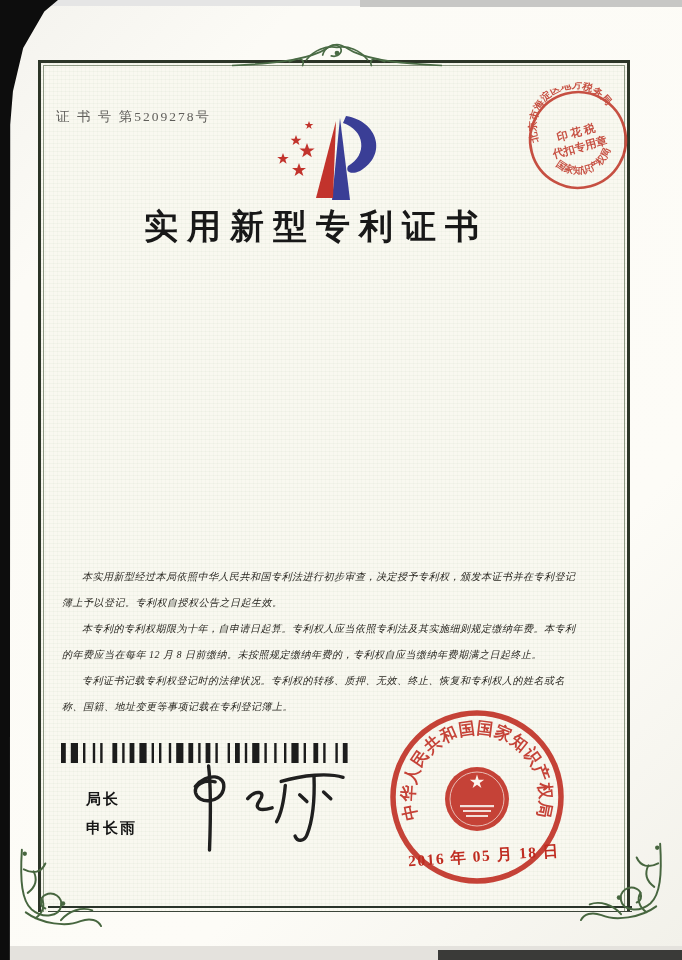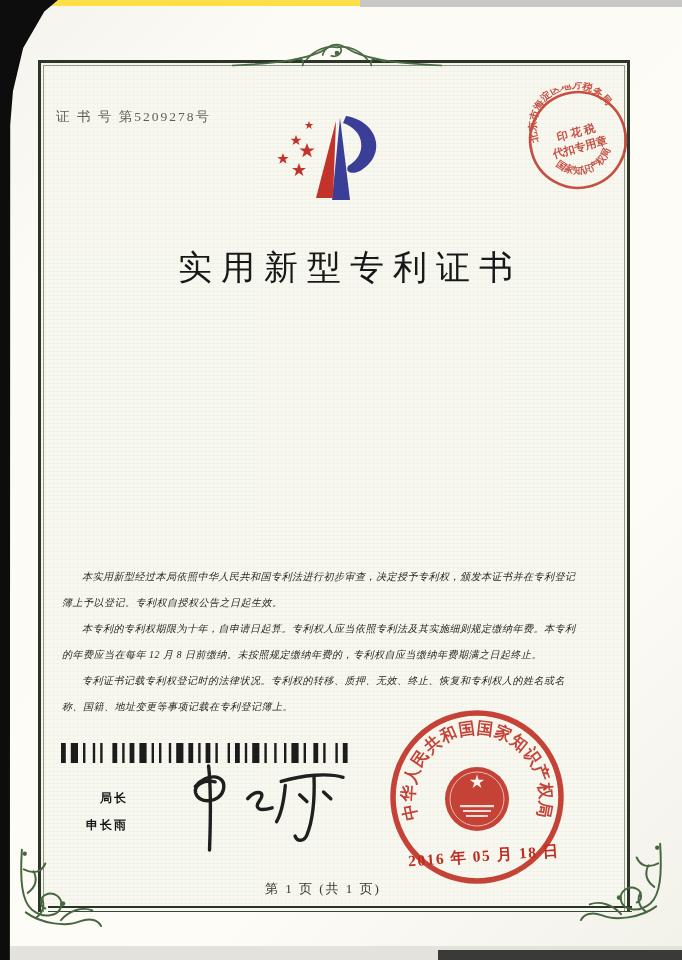--- a/index.html
+++ b/index.html
@@ -1,17 +1,17 @@
 <!DOCTYPE html>
 <html><head>
 <meta charset="utf-8">
 <style>
   html,body{margin:0;padding:0;}
   body{background:#101010;font-family:"Liberation Serif","DejaVu Serif",serif;}
-  .photo{position:relative;width:682px;height:960px;overflow:hidden;background:#fde047;}
+  .photo{position:relative;width:682px;height:960px;overflow:hidden;background:#e5e5e5;}
   .paper{position:absolute;left:10px;top:6px;width:672px;height:941px;
     background:linear-gradient(135deg,#f4f3ee 0%,#fcfbf6 18%,#fdfcf7 70%,#f2f1ea 100%);}
   .topstrip{position:absolute;left:360px;top:0;width:322px;height:7px;background:#c7c7c5;}
   .bottomlight{position:absolute;left:0;top:946px;width:682px;height:14px;background:#e4e2dd;}
   .bottomdark{position:absolute;left:438px;top:950px;width:244px;height:10px;background:#3a3a38;}
   .corner-shadow{position:absolute;left:0;top:0;width:682px;height:960px;pointer-events:none;
     background:#0d0d0d;
     clip-path:polygon(0 0,8.5% 0,6.5% 1.2%,3.4% 5%,1.9% 9.5%,1.5% 13%,1.45% 100%,0 100%);}
   .frame{position:absolute;left:38px;top:60px;width:592px;height:852px;
     border-top:3px solid #2c3527;border-left:3px solid #2c3527;border-right:3px solid #2c3527;
@@ -19,32 +19,32 @@
       repeating-linear-gradient(0deg,rgba(110,150,105,.05) 0 1px,transparent 1px 4px),
       repeating-linear-gradient(90deg,rgba(110,150,105,.04) 0 1px,transparent 1px 4px),
       #f9f8f0;
     box-sizing:border-box;}
   .frame::after{content:"";position:absolute;left:2px;top:2px;right:2px;bottom:0;
     border-top:1px solid rgba(70,90,60,.6);border-left:1px solid rgba(70,90,60,.6);
     border-right:1px solid rgba(70,90,60,.6);pointer-events:none;}
   .bottom-rule{position:absolute;left:48px;top:906px;width:584px;height:3px;
     border-top:2px solid #2a342a;border-bottom:1px solid #3c463a;}
   .cert-number{position:absolute;left:56px;top:108px;font-size:13.5px;color:#5f5e5a;letter-spacing:2px;}
-  .title{position:absolute;left:54px;top:204px;width:592px;text-align:center;
-    font-size:34px;font-weight:normal;color:#181818;letter-spacing:9px;margin-top:41px;}
+  .title{position:absolute;left:20px;top:204px;width:592px;text-align:center;
+    font-size:34px;font-weight:bold;color:#181818;letter-spacing:9px;}
   .fields{position:absolute;left:66px;top:290px;width:520px;}
   .field{font-size:15px;color:#38362f;margin-bottom:27px;letter-spacing:1px;}
   .field:first-child{margin-bottom:31px;}
   .body-text{position:absolute;left:62px;top:564px;width:518px;}
   .body-text p{margin:0;font-size:10px;line-height:26px;color:#2a2822;
     text-indent:2em;font-style:italic;letter-spacing:.5px;}
   .barcode{position:absolute;left:60px;top:743px;}
   .director{position:absolute;left:86px;top:790px;
     font-family:"Liberation Sans","DejaVu Sans",sans-serif;font-weight:700;color:#171717;}
-  .director div{font-size:12px;margin-bottom:10px;letter-spacing:2px;text-align:right;}
+  .director div{font-size:15px;margin-bottom:10px;letter-spacing:2px;}
   .signature{position:absolute;left:182px;top:758px;transform:rotate(-2deg);}
   .seal{position:absolute;left:382px;top:702px;opacity:.93;}
   .seal-date{position:absolute;left:408px;top:846px;font-size:15.5px;font-weight:600;
     color:#bf2b20;letter-spacing:1.5px;transform:rotate(-4deg);}
   .tax-stamp{position:absolute;left:522px;top:84px;transform:rotate(-15deg);opacity:.88;}
   .page-footer{position:absolute;left:38px;top:880px;width:570px;text-align:center;
     font-size:13px;color:#3a3830;letter-spacing:2px;}
   .orn-bl{position:absolute;left:16px;top:842px;}
   .orn-br{position:absolute;left:578px;top:836px;transform:scaleX(-1);}
   .orn-top{position:absolute;left:232px;top:38px;}
@@ -206,16 +206,15 @@
     <text font-size="9.5" font-weight="bold" fill="#c0392b">
       <textPath href="#taxTop" startOffset="2" textLength="112" lengthAdjust="spacingAndGlyphs">北京市海淀区地方税务局</textPath>
     </text>
     <text font-size="9.5" font-weight="bold" fill="#c0392b">
       <textPath href="#taxBottom" startOffset="2" textLength="66" lengthAdjust="spacingAndGlyphs">国家知识产权局</textPath>
     </text>
     <text x="55" y="51" text-anchor="middle" font-size="11" font-weight="bold" fill="#c0392b">印 花 税</text>
     <text x="55" y="66" text-anchor="middle" font-size="11" font-weight="bold" fill="#c0392b">代扣专用章</text>
   </svg>
 
-  <div class="page-footer">第 1 页 (共 1 页)</div>
 
   <div class="corner-shadow"></div>
 </div>
 
 </body></html>

